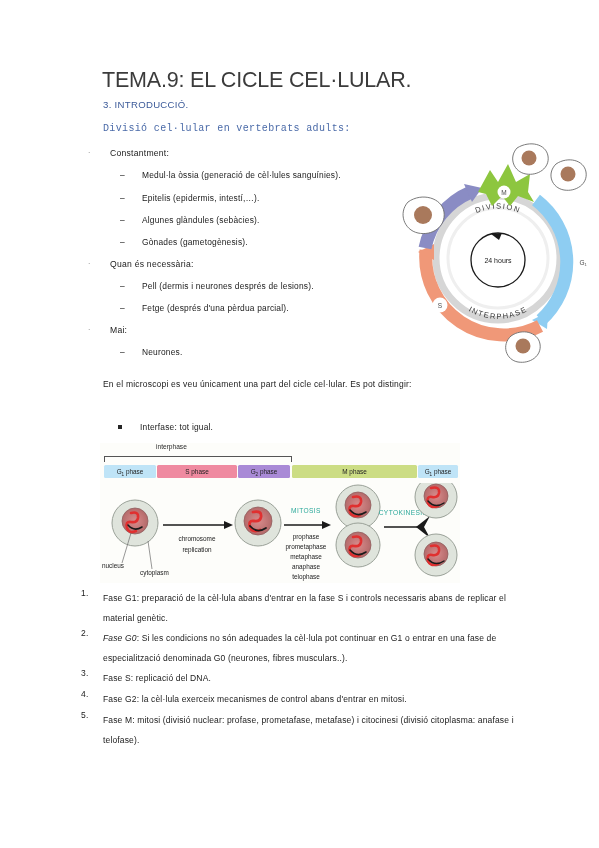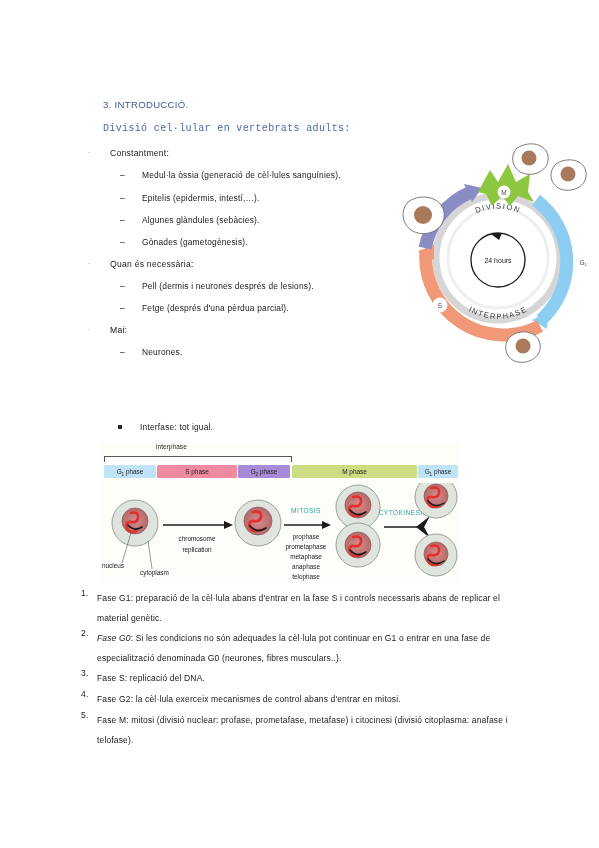--- a/index.html
+++ b/index.html
@@ -118,21 +118,21 @@
   }
   .num-item .num {
     position: absolute;
     left: 0px;
     top: 0px;
     width: 16px;
     text-align: left;
   }
   .num-item .txt {
     display: block;
-    margin-left: 16px;
+    margin-left: 22px;
     line-height: 20px;
   }
   .num-item .txt i { }
 
   
   .cellcycle {
     position: absolute;
     left: 398px;
     top: 130px;
     width: 200px;
@@ -172,20 +172,21 @@
     border-left: 1px solid #555;
     border-right: 1px solid #555;
     height: 5px;
   }
 </style>
 </head>
 <body>
 
 <div class="page">
 
+  <div class="doc-title">TEMA.9: EL CICLE CEL·LULAR.</div>
   <div class="section-heading">3. INTRODUCCIÓ.</div>
   <div class="sub-heading">Divisió cel·lular en vertebrats adults:</div>
 
   <div class="bullet-l1" style="left:110px; top:148px;">
     <span class="marker">·</span>
     <span>Constantment:</span>
   </div>
   <div class="bullet-l2" style="left:142px; top:170px;">
     <span class="dash">–</span>
     <span>Medul·la òssia (generació de cèl·lules sanguínies).</span>
@@ -218,20 +219,21 @@
 
   <div class="bullet-l1" style="left:110px; top:325px;">
     <span class="marker">·</span>
     <span>Mai:</span>
   </div>
   <div class="bullet-l2" style="left:142px; top:347px;">
     <span class="dash">–</span>
     <span>Neurones.</span>
   </div>
 
+  <div class="para" style="left:103px; top:379px;">En el microscopi es veu únicament  una part del cicle cel·lular. Es pot distingir:</div>
   <div class="bullet-sq" style="left:140px; top:402px;">
     <span class="sq"></span>
     <span>Interfase: tot igual.</span>
   </div>
   <div class="bullet-sq" style="left:156px; top:424px;padding-left:20px;">
     <span class="sq"></span>
     <span>Mitosi: canvis importants.</span>
   </div>
 
   <div class="cellcycle">

